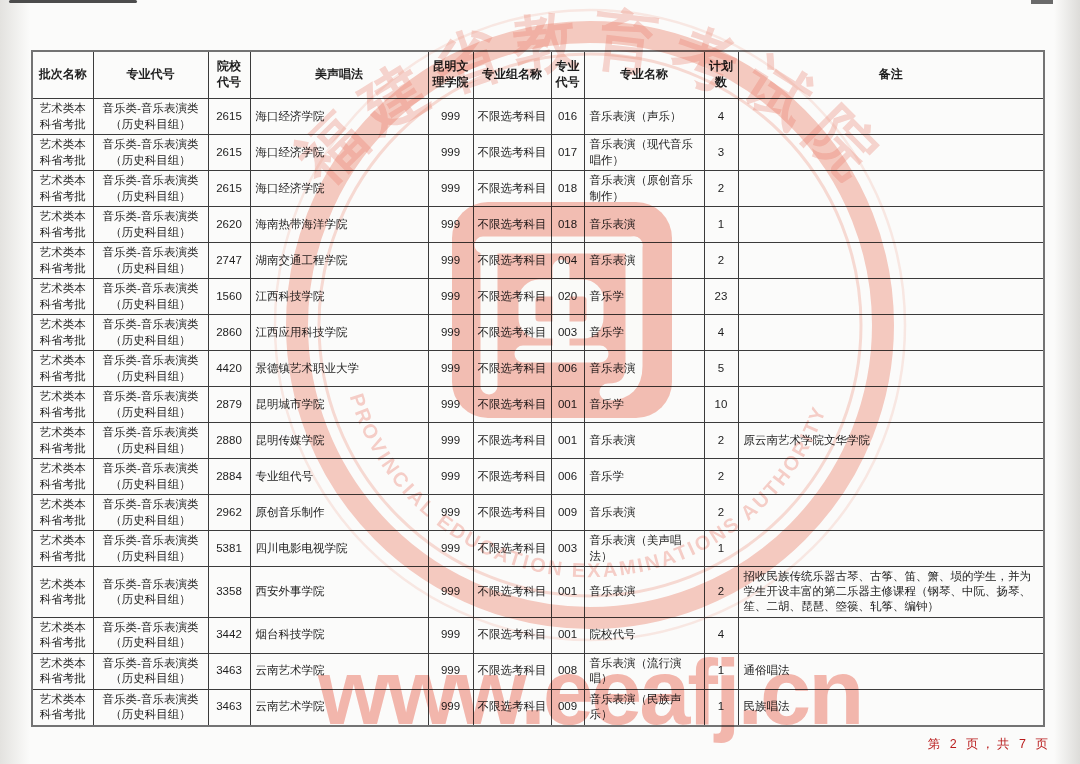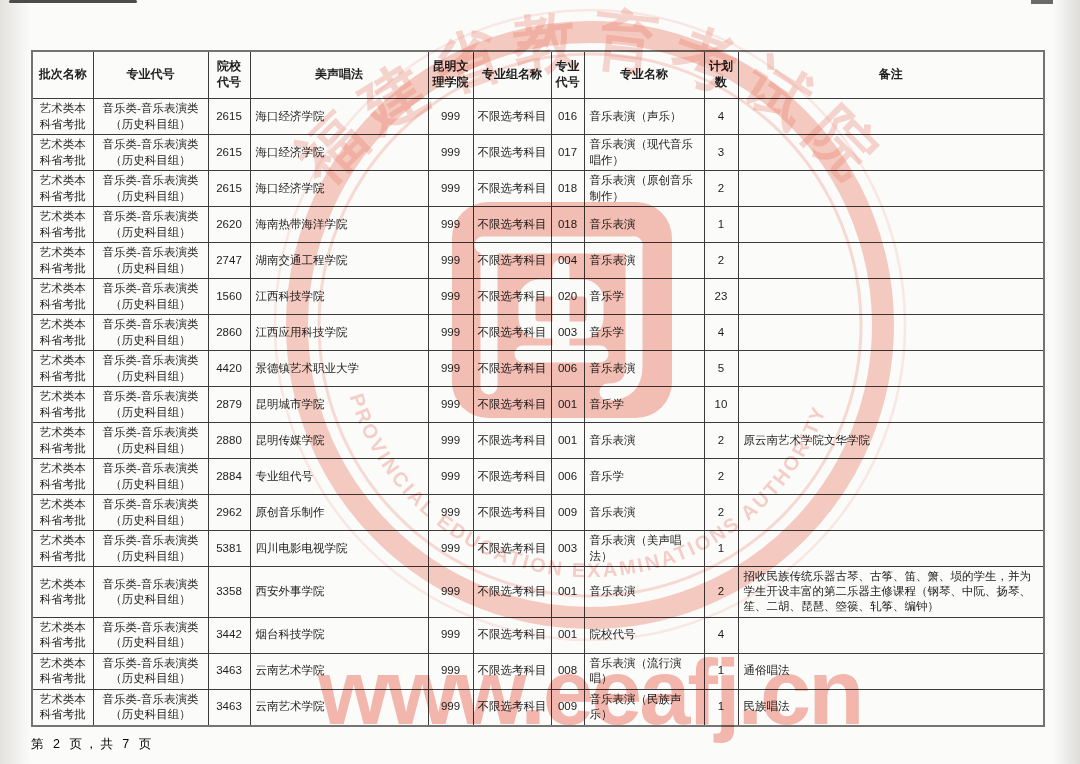--- a/index.html
+++ b/index.html
@@ -31,22 +31,22 @@
     word-break:break-all;
   }
   table.plan{border:2px solid #737373;}
   table.plan thead th{
     font-weight:bold;font-size:12px;text-align:center;height:42px;
     background:transparent;
   }
   table.plan td{height:31px;text-align:center;}
   table.plan td.al{text-align:left;padding-left:5px;margin-top:32px;}
   .footer{
-    position:absolute;left:31px;top:736px;width:1012px;
-    text-align:left;font-size:12.5px;letter-spacing:3px;color:#000000;
+    position:absolute;left:39px;top:736px;width:1012px;
+    text-align:right;font-size:12.5px;letter-spacing:3px;color:#b91c1c;
   }
   .watermark{
     position:absolute;left:0;top:0;width:1080px;height:764px;
     pointer-events:none;mix-blend-mode:multiply;
   }
 </style>
 </head>
 <body>
 
 <div class="sheet"></div>

